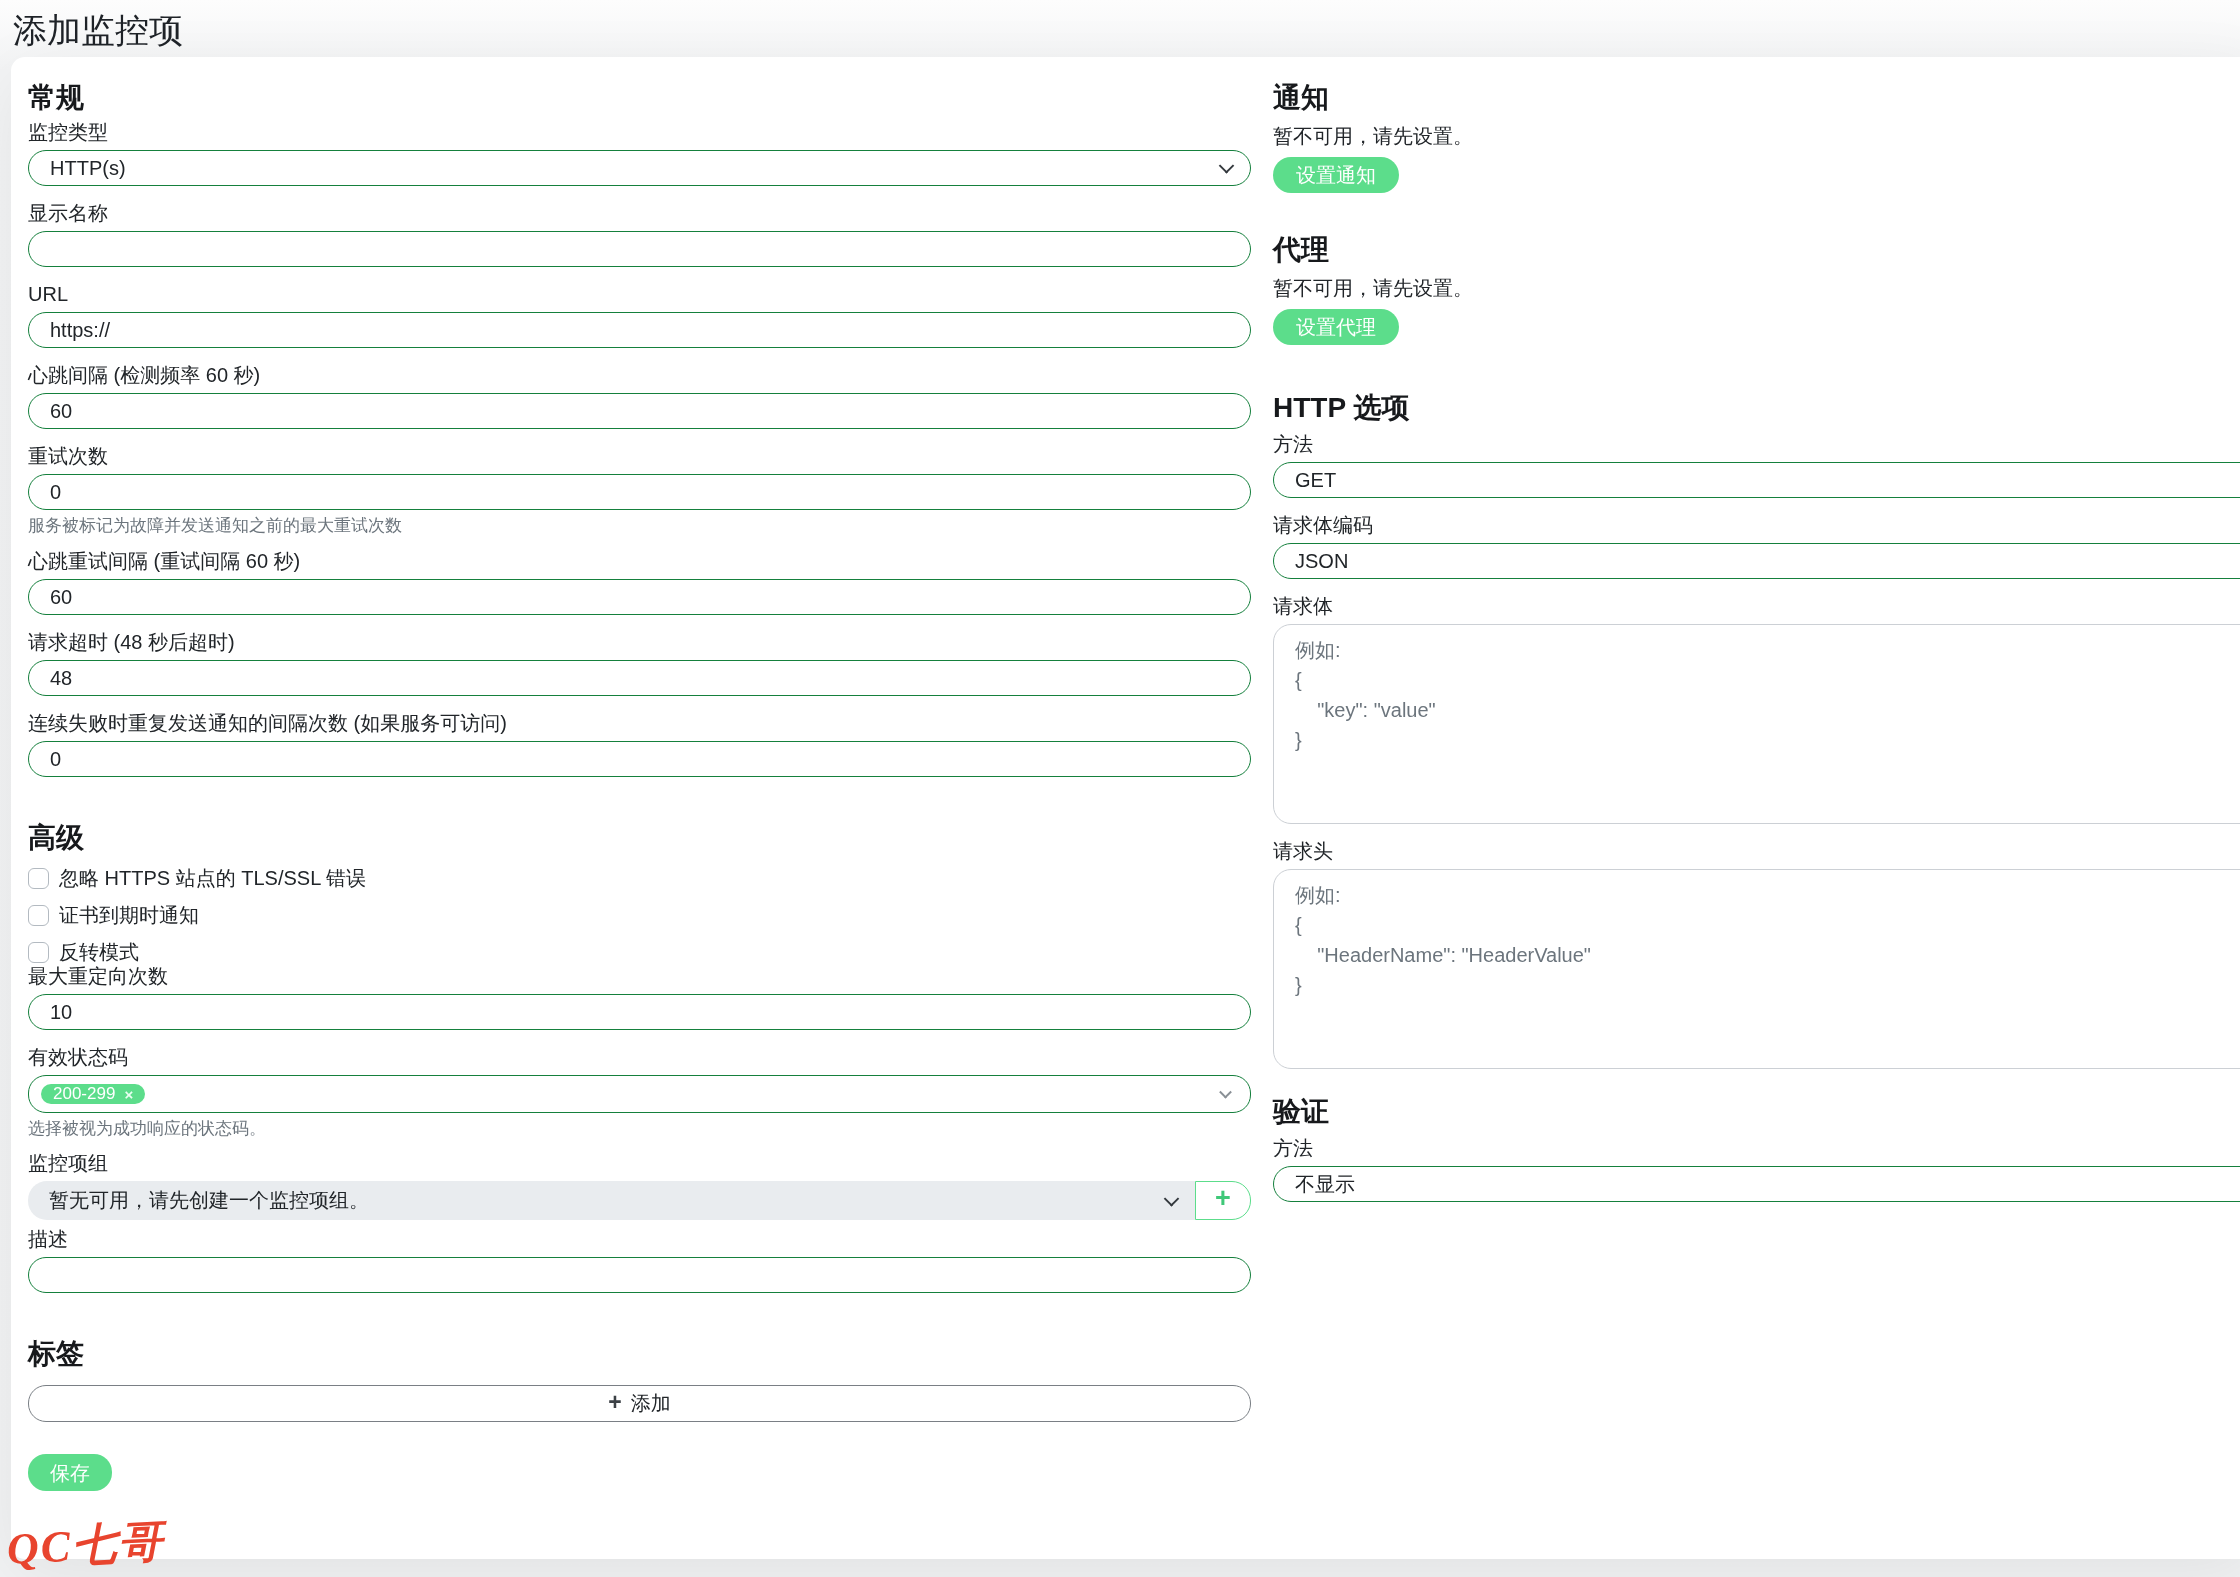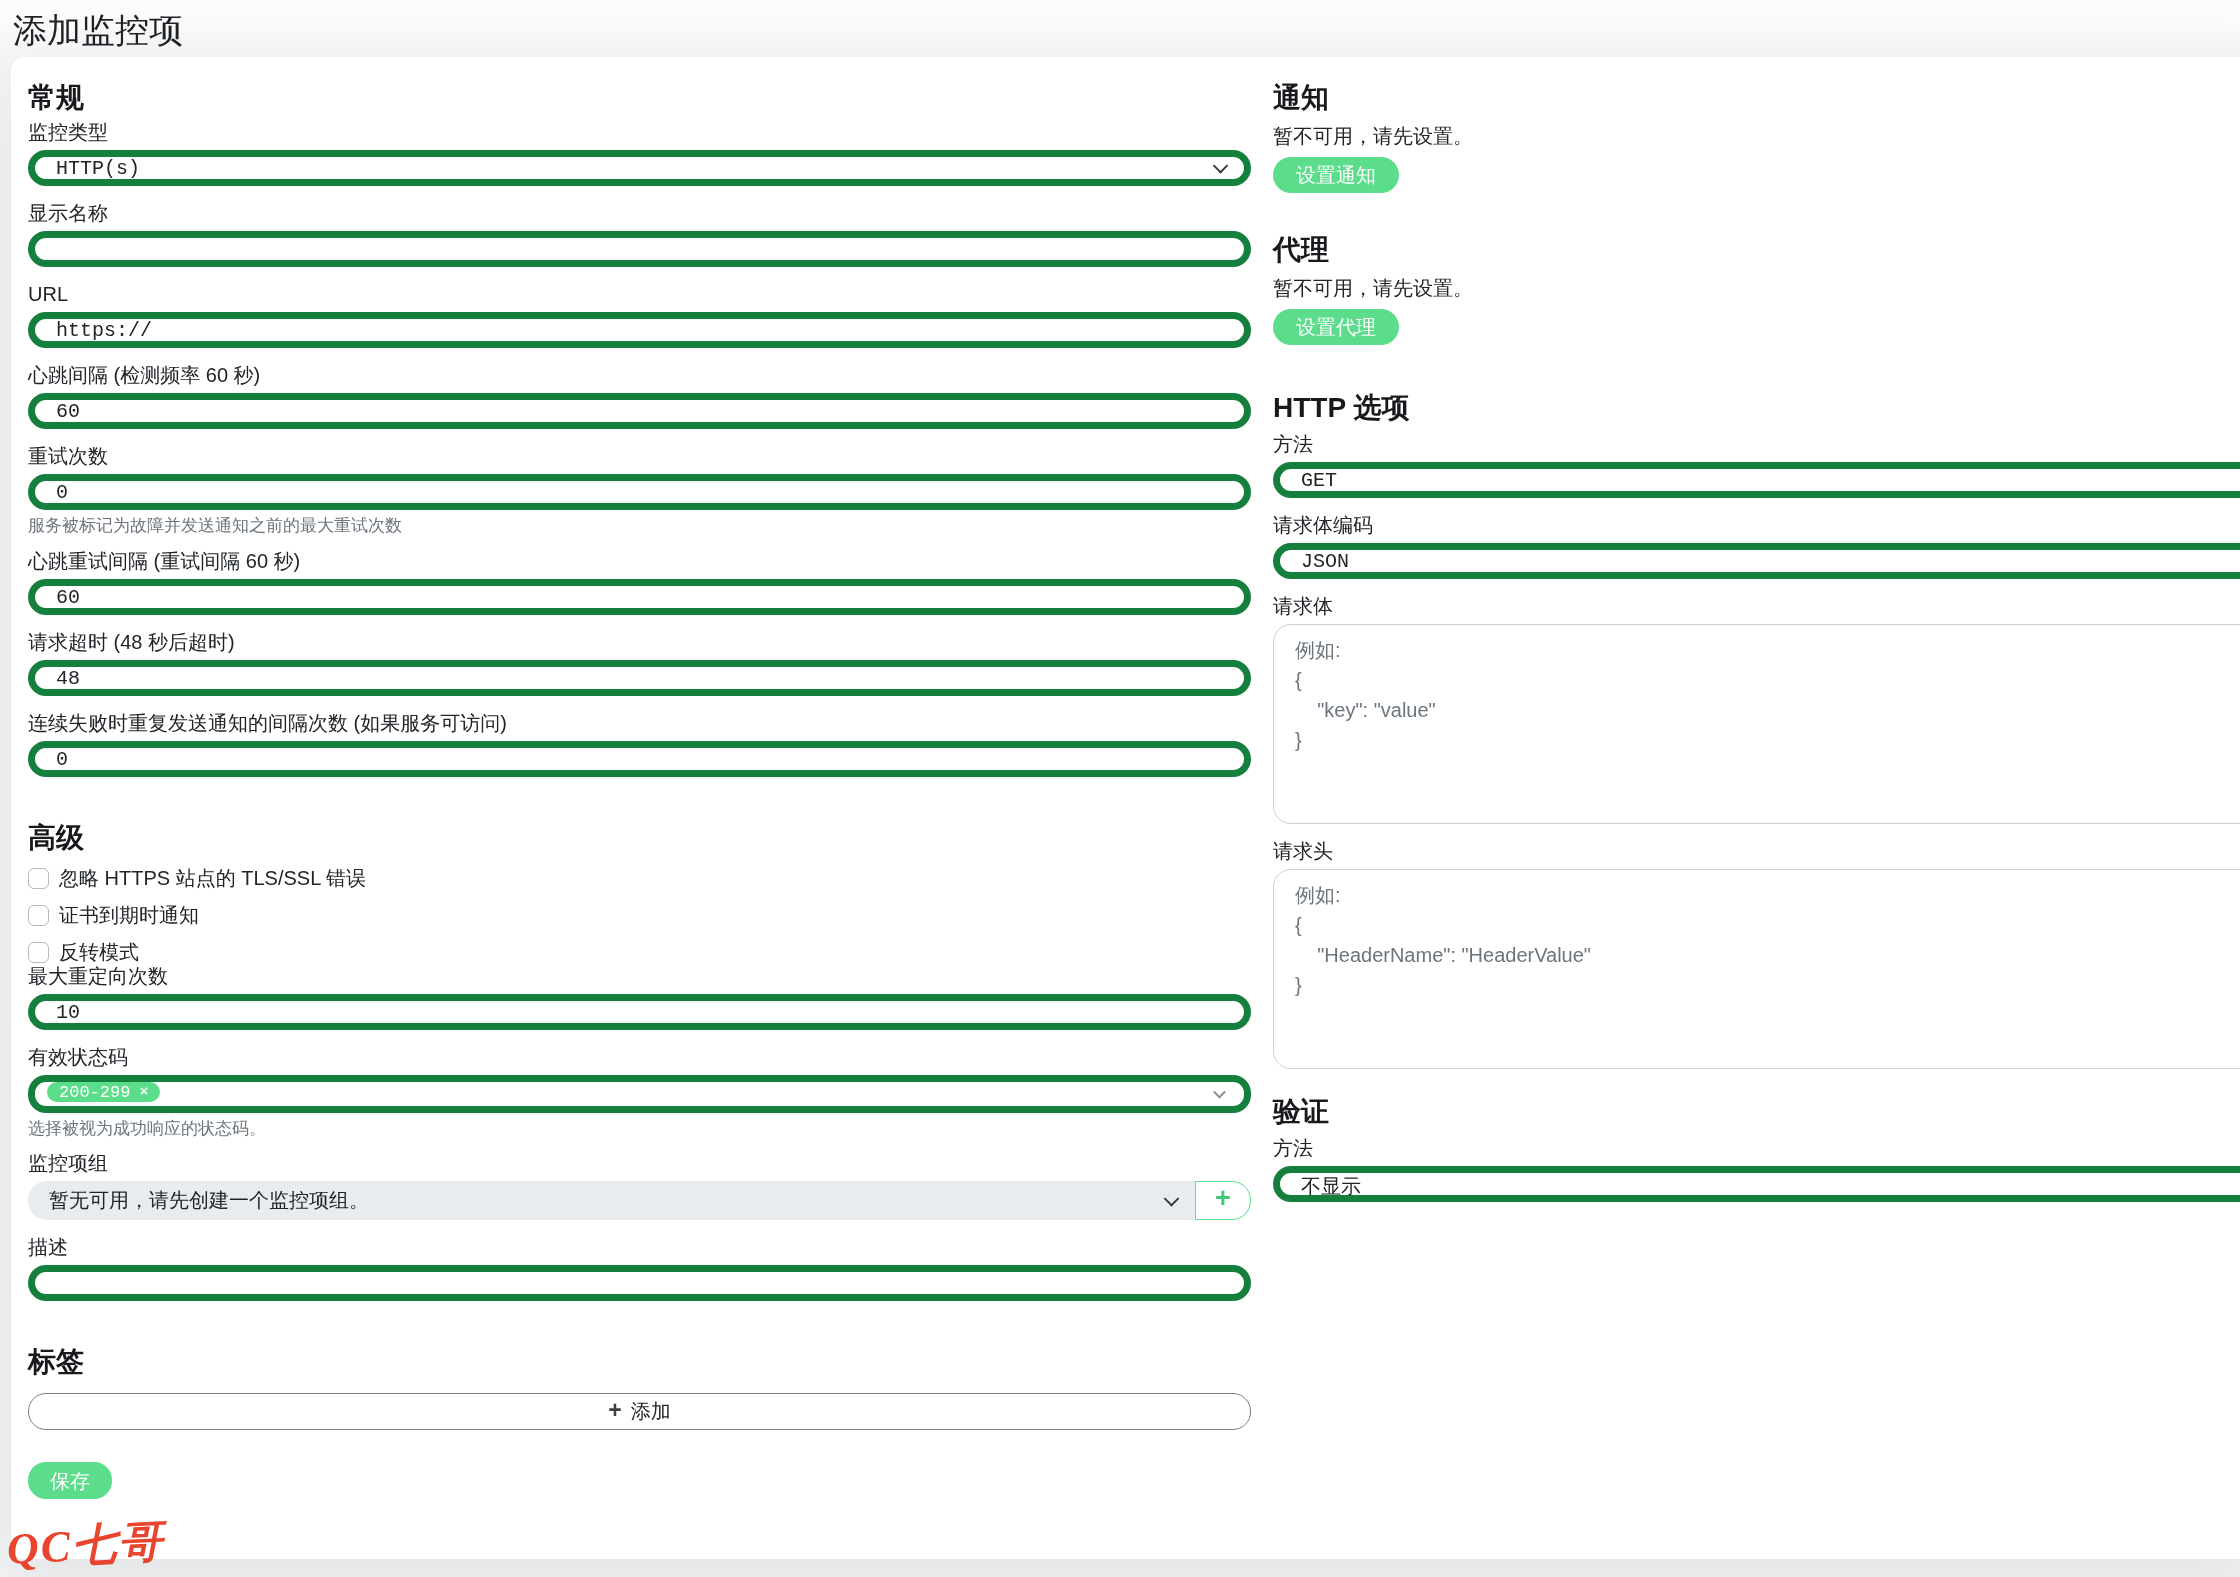--- a/index.html
+++ b/index.html
@@ -15,24 +15,24 @@
     position:absolute; left:11px; top:57px; width:2250px; height:1502px;
     background:#fff; border-radius:14px;
     box-shadow:0 18px 70px rgba(0,0,0,.07);
   }
   .col-left  { position:absolute; left:17px;  top:24px; width:1223px; }
   .col-right { position:absolute; left:1262px; top:24px; width:1000px; }
   h2.sec { font-size:28px; font-weight:700; color:#17191c; line-height:34px; margin-bottom:6px; }
   .mt-lg { margin-top:44px; }
   .field-label { font-size:20px; line-height:22px; margin-bottom:7px; color:#212529; }
   .ctrl {
-    width:100%; height:36px; border:7px solid #15803d; border-radius:18px;
+    width:100%; height:36px; border:1px solid #15803d; border-radius:18px;
     background:#fff; font-size:20px; color:#212529; padding:0 21px;
-    display:flex; position:relative; margin-bottom:16px;
-    font-family:Liberation Mono, monospace; outline:none;
+    display:flex; align-items:center; position:relative; margin-bottom:16px;
+    font-family:Liberation Sans, sans-serif; outline:none;
   }
   input.ctrl::placeholder { color:#6c757d; }
   .chev {
     position:absolute; right:18px; top:50%;
     width:11px; height:11px; border-right:2px solid #33383d; border-bottom:2px solid #33383d;
     transform:translateY(-70%) rotate(45deg);
   }
   .chev.small { width:9px; height:9px; border-color:#8a9096; right:20px; }
   .help { font-size:17px; line-height:20px; color:#6c757d; margin:-10px 0 14px 0; }
   .help.under { margin:6px 0 13px 0; }
@@ -42,21 +42,21 @@
     border:1px solid #b3bac1; border-radius:6px; background:#fff; margin-right:10px; cursor:pointer;
   }
   .check-row .cb-label { font-size:20px; }
   .check-help { font-size:18px; line-height:20px; color:#6c757d; margin:2px 0 14px 31px; }
   .multiselect { height:38px; margin-bottom:0; padding:0 12px; }
   .tag {
     display:inline-flex; align-items:center; height:20px; padding:0 12px;
     background:var(--primary,#5cdd8b); border-radius:14px; color:#fff; font-size:17px;
   }
   .tag .tag-x { margin-left:9px; font-size:15px; font-weight:700; color:#eafff2; cursor:pointer; line-height:1; }
-  .group { display:flex; margin-bottom:16px; }
+  .group { display:flex; margin-bottom:8px; }
   .group .gsel {
     flex:1; height:39px; background:#e9ecef; border:none; border-radius:19px 0 0 19px;
     font-size:20px; color:#212529; padding:0 21px; display:flex; align-items:center; position:relative;
   }
   .group .gbtn {
     width:56px; height:39px; background:#fff; border:1px solid var(--primary,#5cdd8b);
     border-radius:0 19px 19px 0; color:#3fc878; font-size:27px; font-weight:700;
     display:flex; align-items:center; justify-content:center; cursor:pointer; line-height:1; padding-bottom:4px;
   }
   .add-btn {

